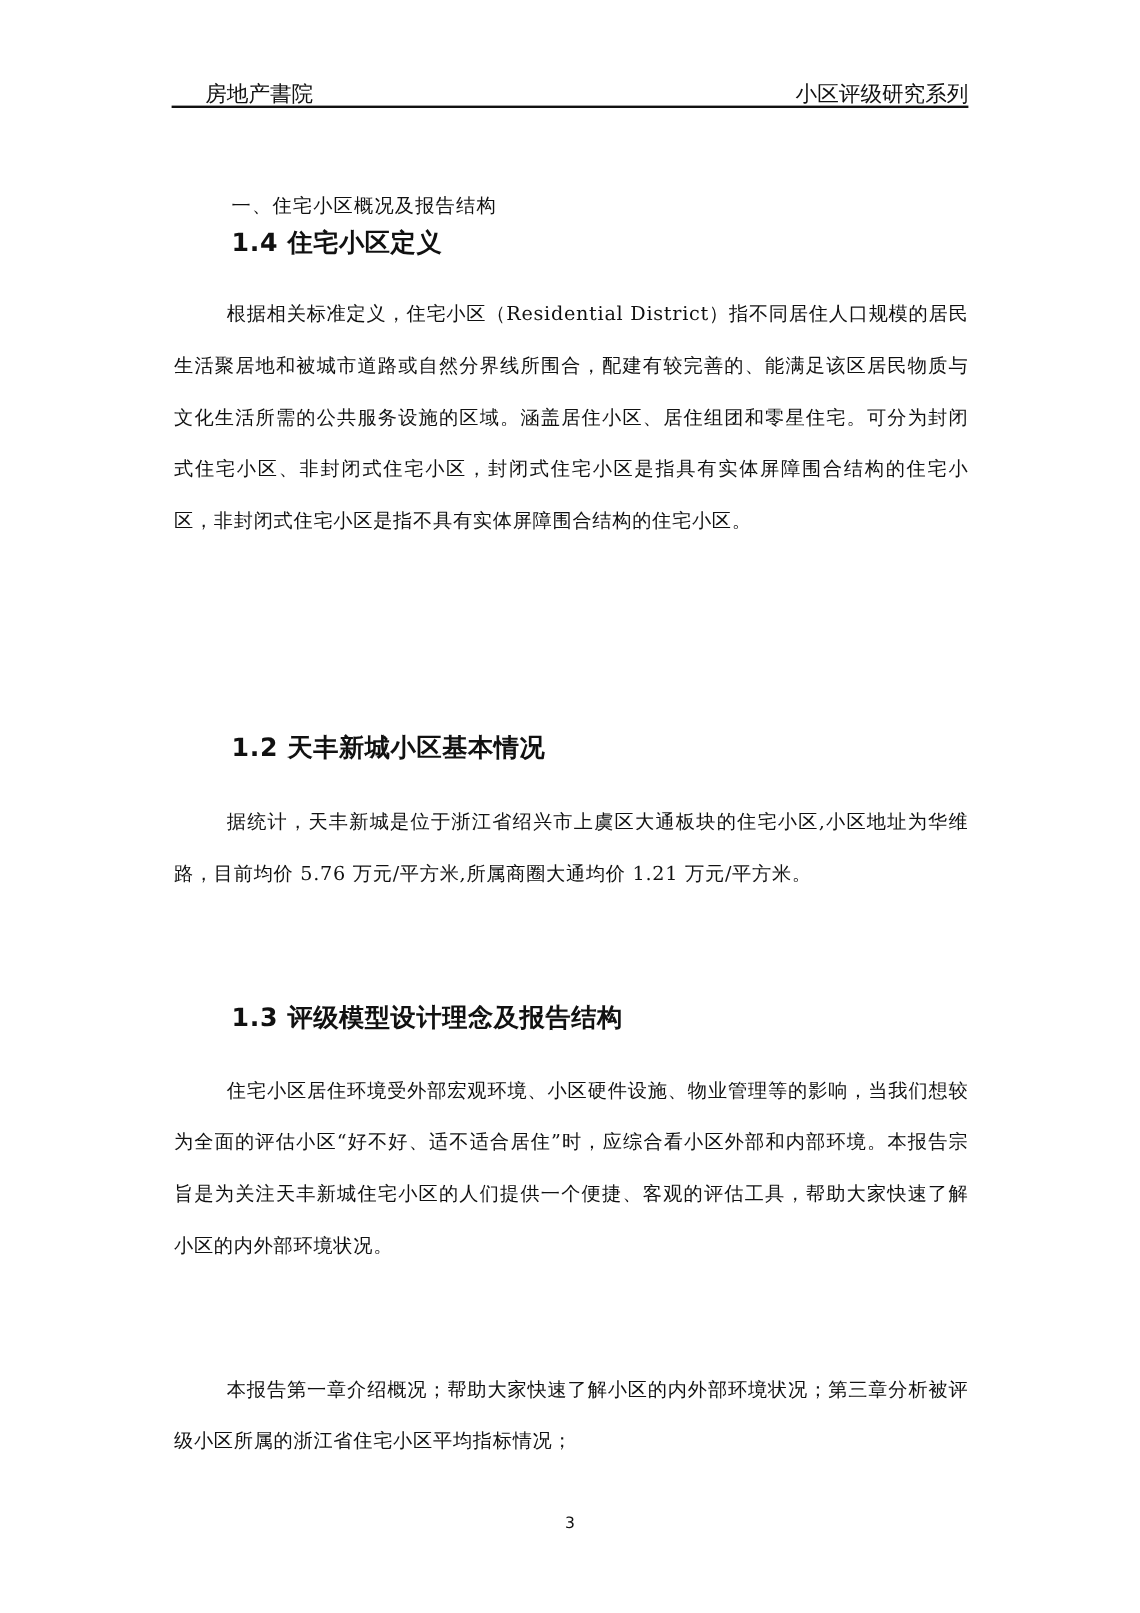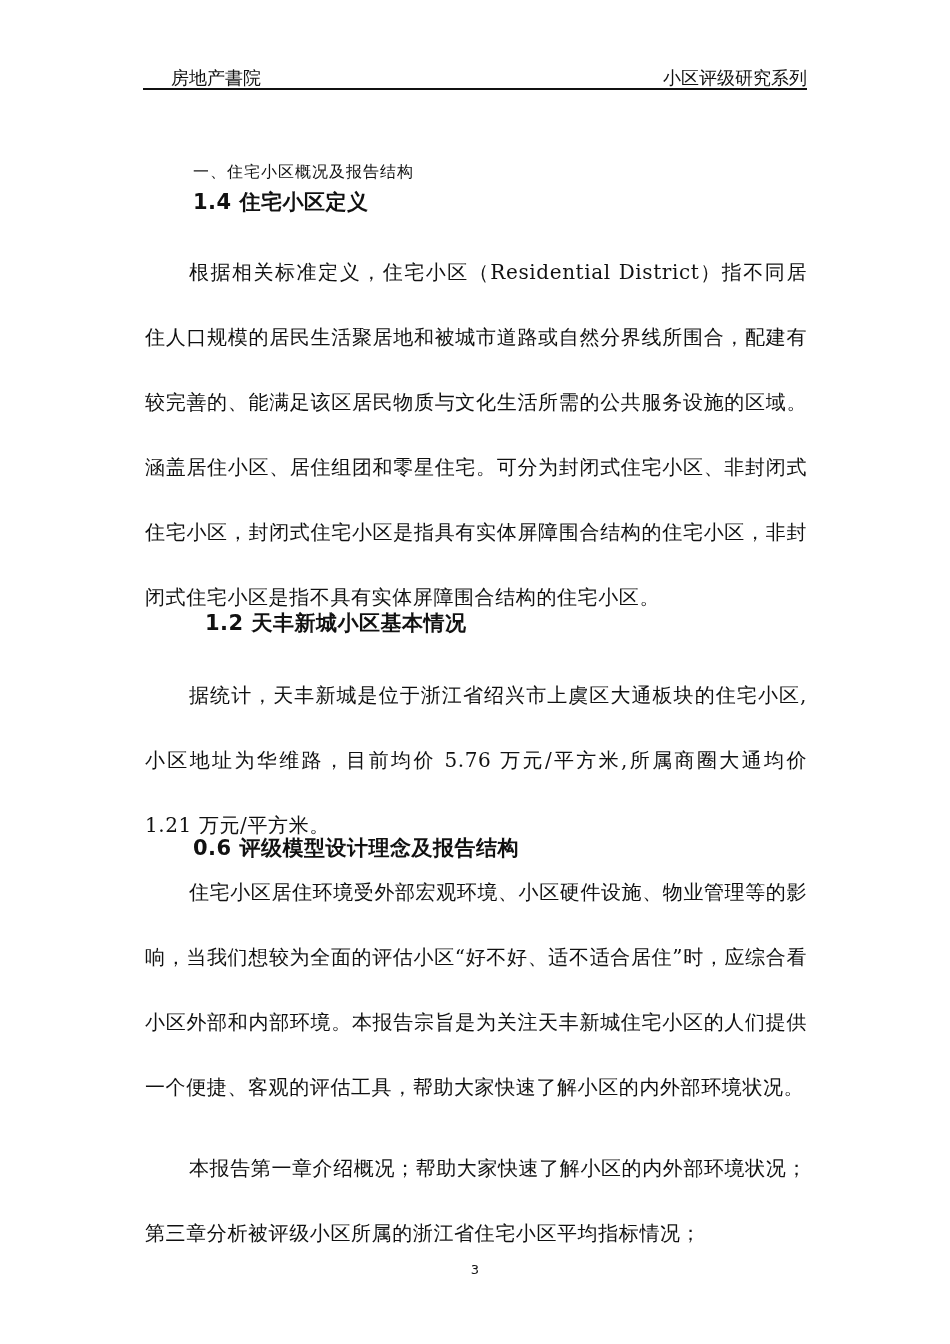--- a/index.html
+++ b/index.html
@@ -8,39 +8,39 @@
   .header { position:absolute; left:143px; right:143px; top:66px; height:22px;
             font-family:"DejaVu Sans", sans-serif; font-size:18px; color:#111;margin-left:28px; }
   .header .left { position:absolute; left:0; top:0; }
   .header .right { position:absolute; right:0; top:0; }
   .header-rule { position:absolute; left:143px; right:143px; top:88px; height:0;
                  border-top:2.5px solid #111; }
   .h1 { position:absolute; left:193px; top:122px; font-family:"DejaVu Sans", sans-serif;
         font-weight:normal; font-size:16px; letter-spacing:1px;margin-top:40px; }
   .h2 { position:absolute; left:193px; font-family:"DejaVu Sans", sans-serif;
         font-weight:bold; font-size:21px; letter-spacing:0.5px; }
-  .para { position:absolute; left:145px; width:662px; font-size:20px; line-height:65px;
+  .para { position:absolute; left:145px; width:662px; font-size:16px; line-height:43px;
           text-indent:44px; text-align:justify; letter-spacing:0.6px; }
   .page-num { position:absolute; left:0; right:0; top:1262px; text-align:center;
               font-family:"DejaVu Sans", sans-serif; font-size:13px; }
 </style>
 </head>
 <body>
 
 <div class="header">
   <span class="left">房地产書院</span>
   <span class="right">小区评级研究系列</span>
 </div>
 <div class="header-rule"></div>
 
 <div class="h1">一、住宅小区概况及报告结构</div>
 
 <div class="h2" style="top:188px;">1.4 住宅小区定义</div>
 <div class="para" style="top:240px;">根据相关标准定义，住宅小区（Residential District）指不同居住人口规模的居民生活聚居地和被城市道路或自然分界线所围合，配建有较完善的、能满足该区居民物质与文化生活所需的公共服务设施的区域。涵盖居住小区、居住组团和零星住宅。可分为封闭式住宅小区、非封闭式住宅小区，封闭式住宅小区是指具有实体屏障围合结构的住宅小区，非封闭式住宅小区是指不具有实体屏障围合结构的住宅小区。</div>
 
-<div class="h2" style="top:609px;margin-left:12px;">1.2 天丰新城小区基本情况</div>
+<div class="h2" style="top:609px;">1.2 天丰新城小区基本情况</div>
 <div class="para" style="top:663px;">据统计，天丰新城是位于浙江省绍兴市上虞区大通板块的住宅小区,小区地址为华维路，目前均价 5.76 万元/平方米,所属商圈大通均价 1.21 万元/平方米。</div>
 
-<div class="h2" style="top:834px;">0.6 评级模型设计理念及报告结构</div>
-<div class="para" style="top:860px;">住宅小区居住环境受外部宏观环境、小区硬件设施、物业管理等的影响，当我们想较为全面的评估小区“好不好、适不适合居住”时，应综合看小区外部和内部环境。本报告宗旨是为关注天丰新城住宅小区的人们提供一个便捷、客观的评估工具，帮助大家快速了解小区的内外部环境状况。</div>
+<div class="h2" style="top:834px;">1.3 评级模型设计理念及报告结构</div>
+<div class="para" style="top:887px;">住宅小区居住环境受外部宏观环境、小区硬件设施、物业管理等的影响，当我们想较为全面的评估小区“好不好、适不适合居住”时，应综合看小区外部和内部环境。本报告宗旨是为关注天丰新城住宅小区的人们提供一个便捷、客观的评估工具，帮助大家快速了解小区的内外部环境状况。</div>
 <div class="para" style="top:1136px;">本报告第一章介绍概况；帮助大家快速了解小区的内外部环境状况；第三章分析被评级小区所属的浙江省住宅小区平均指标情况；</div>
 
 <div class="page-num">3</div>
 
 </body></html>

